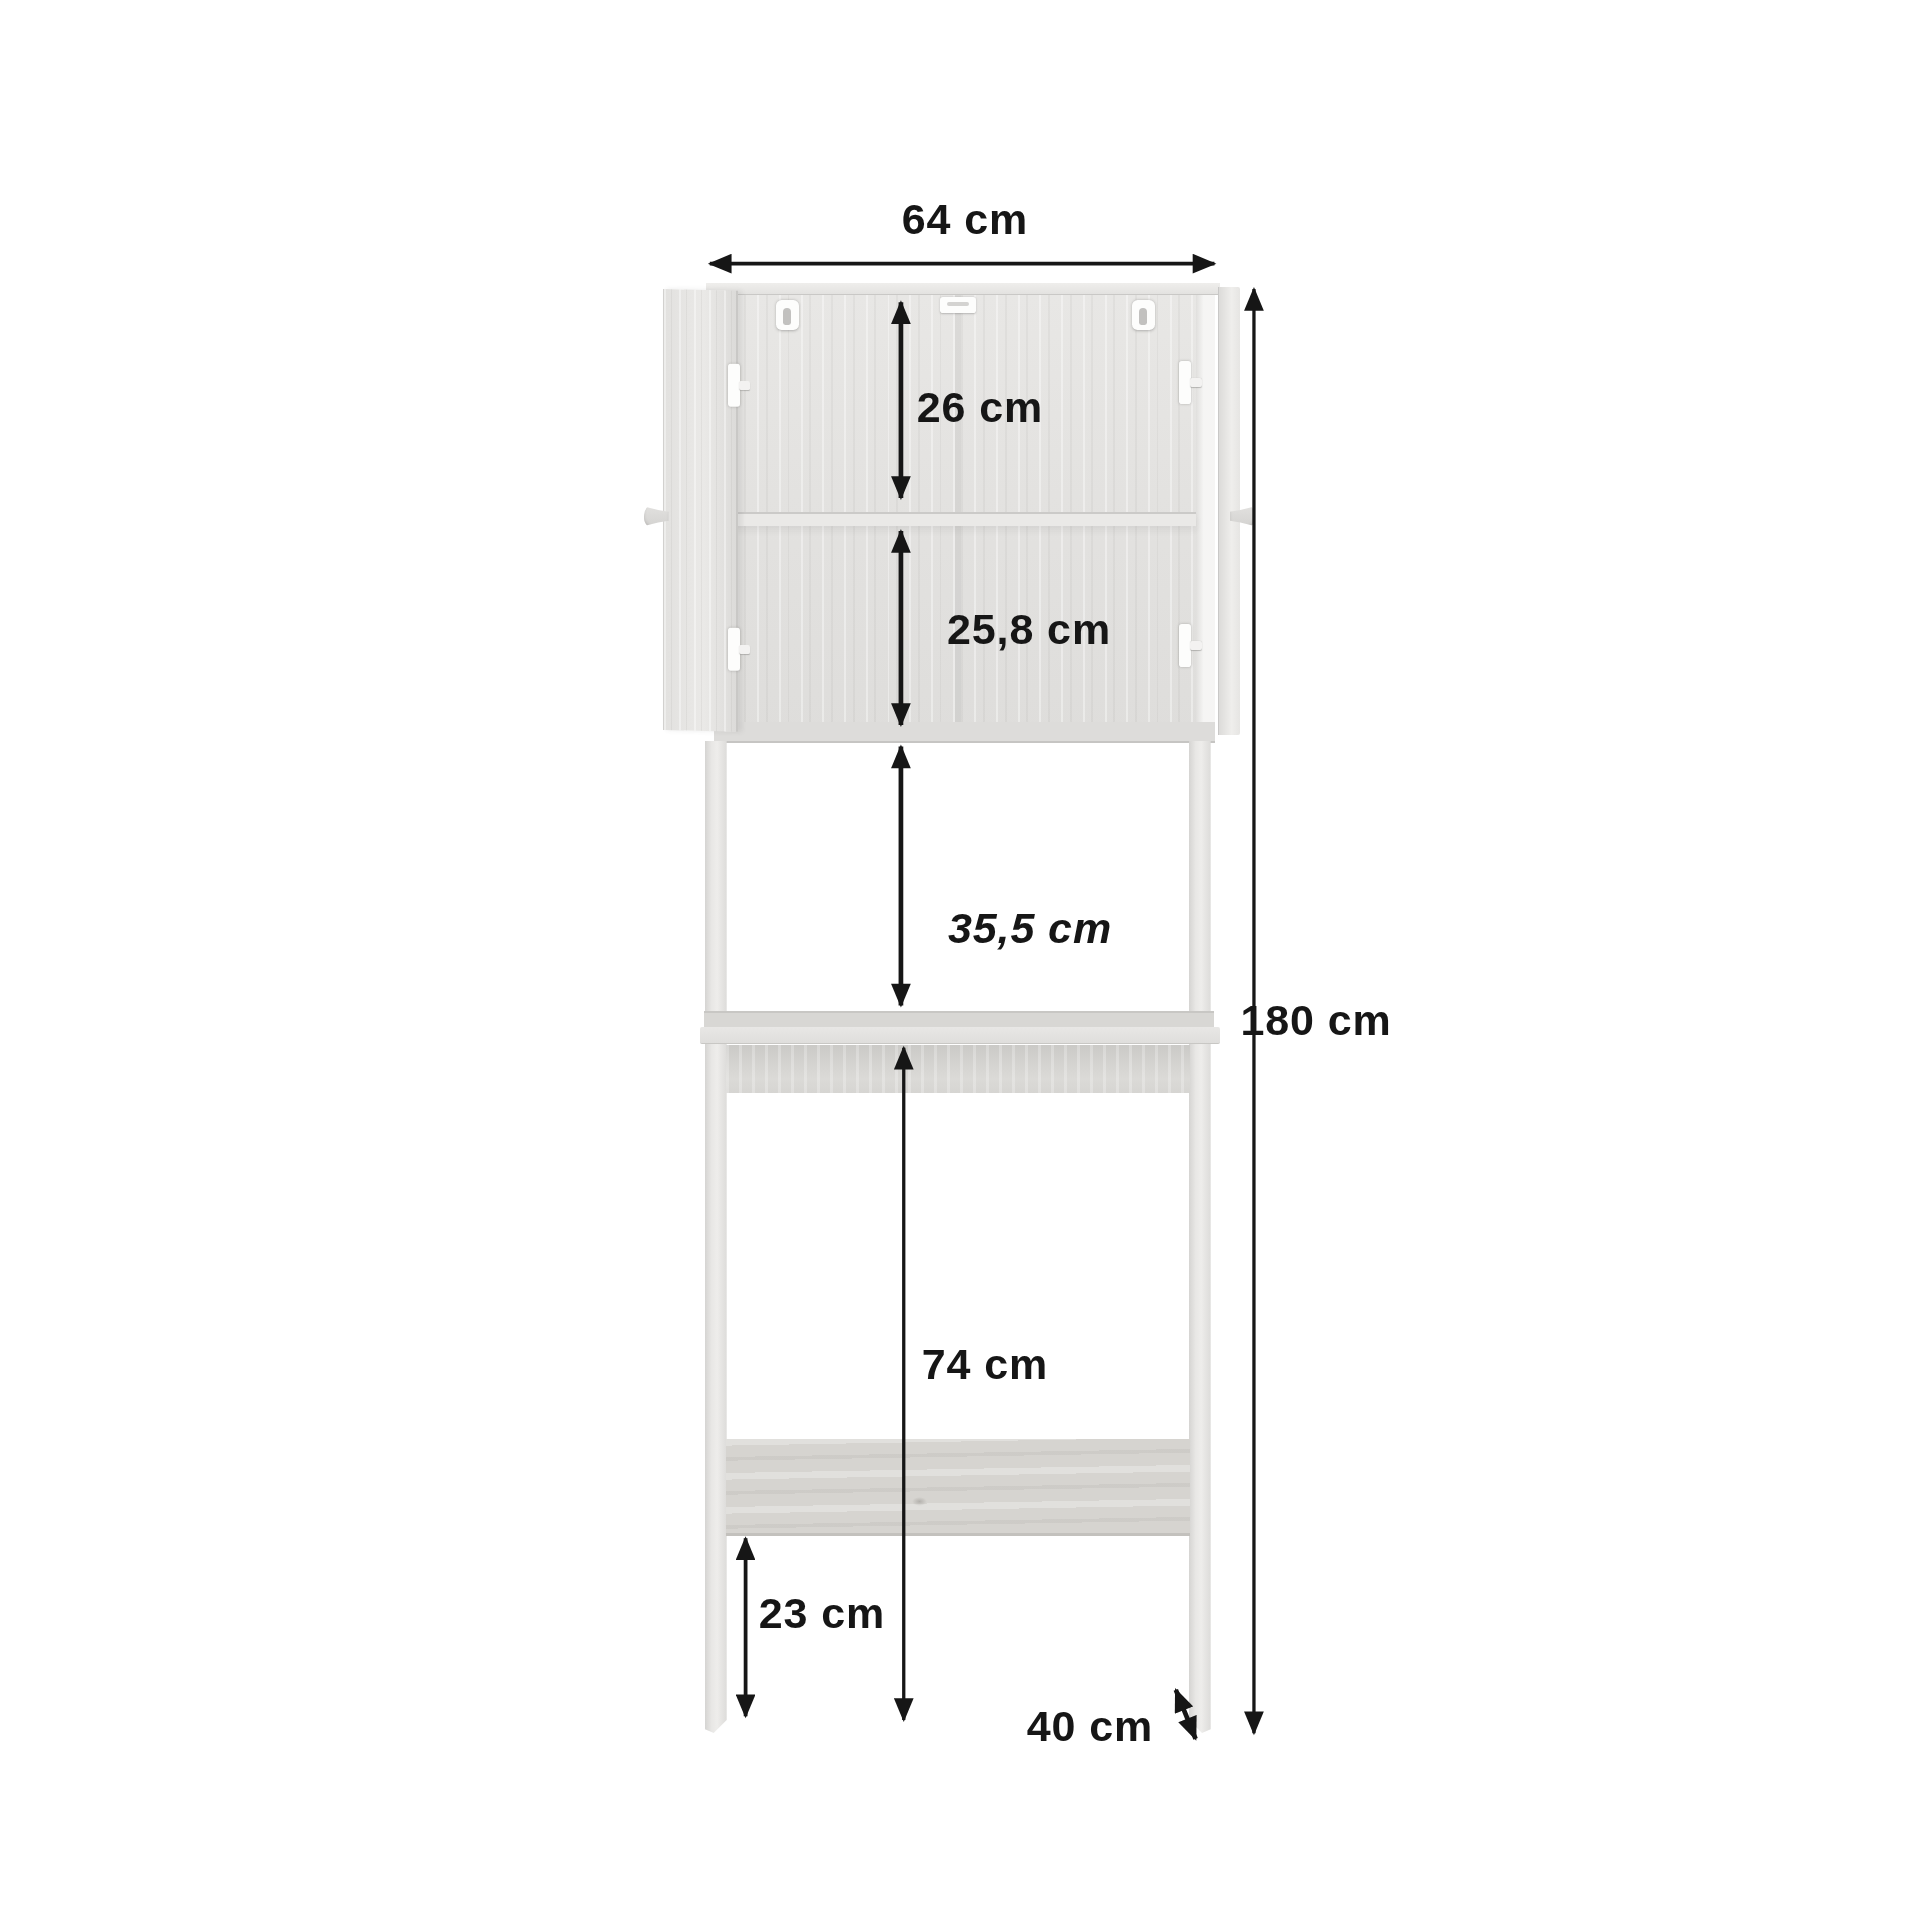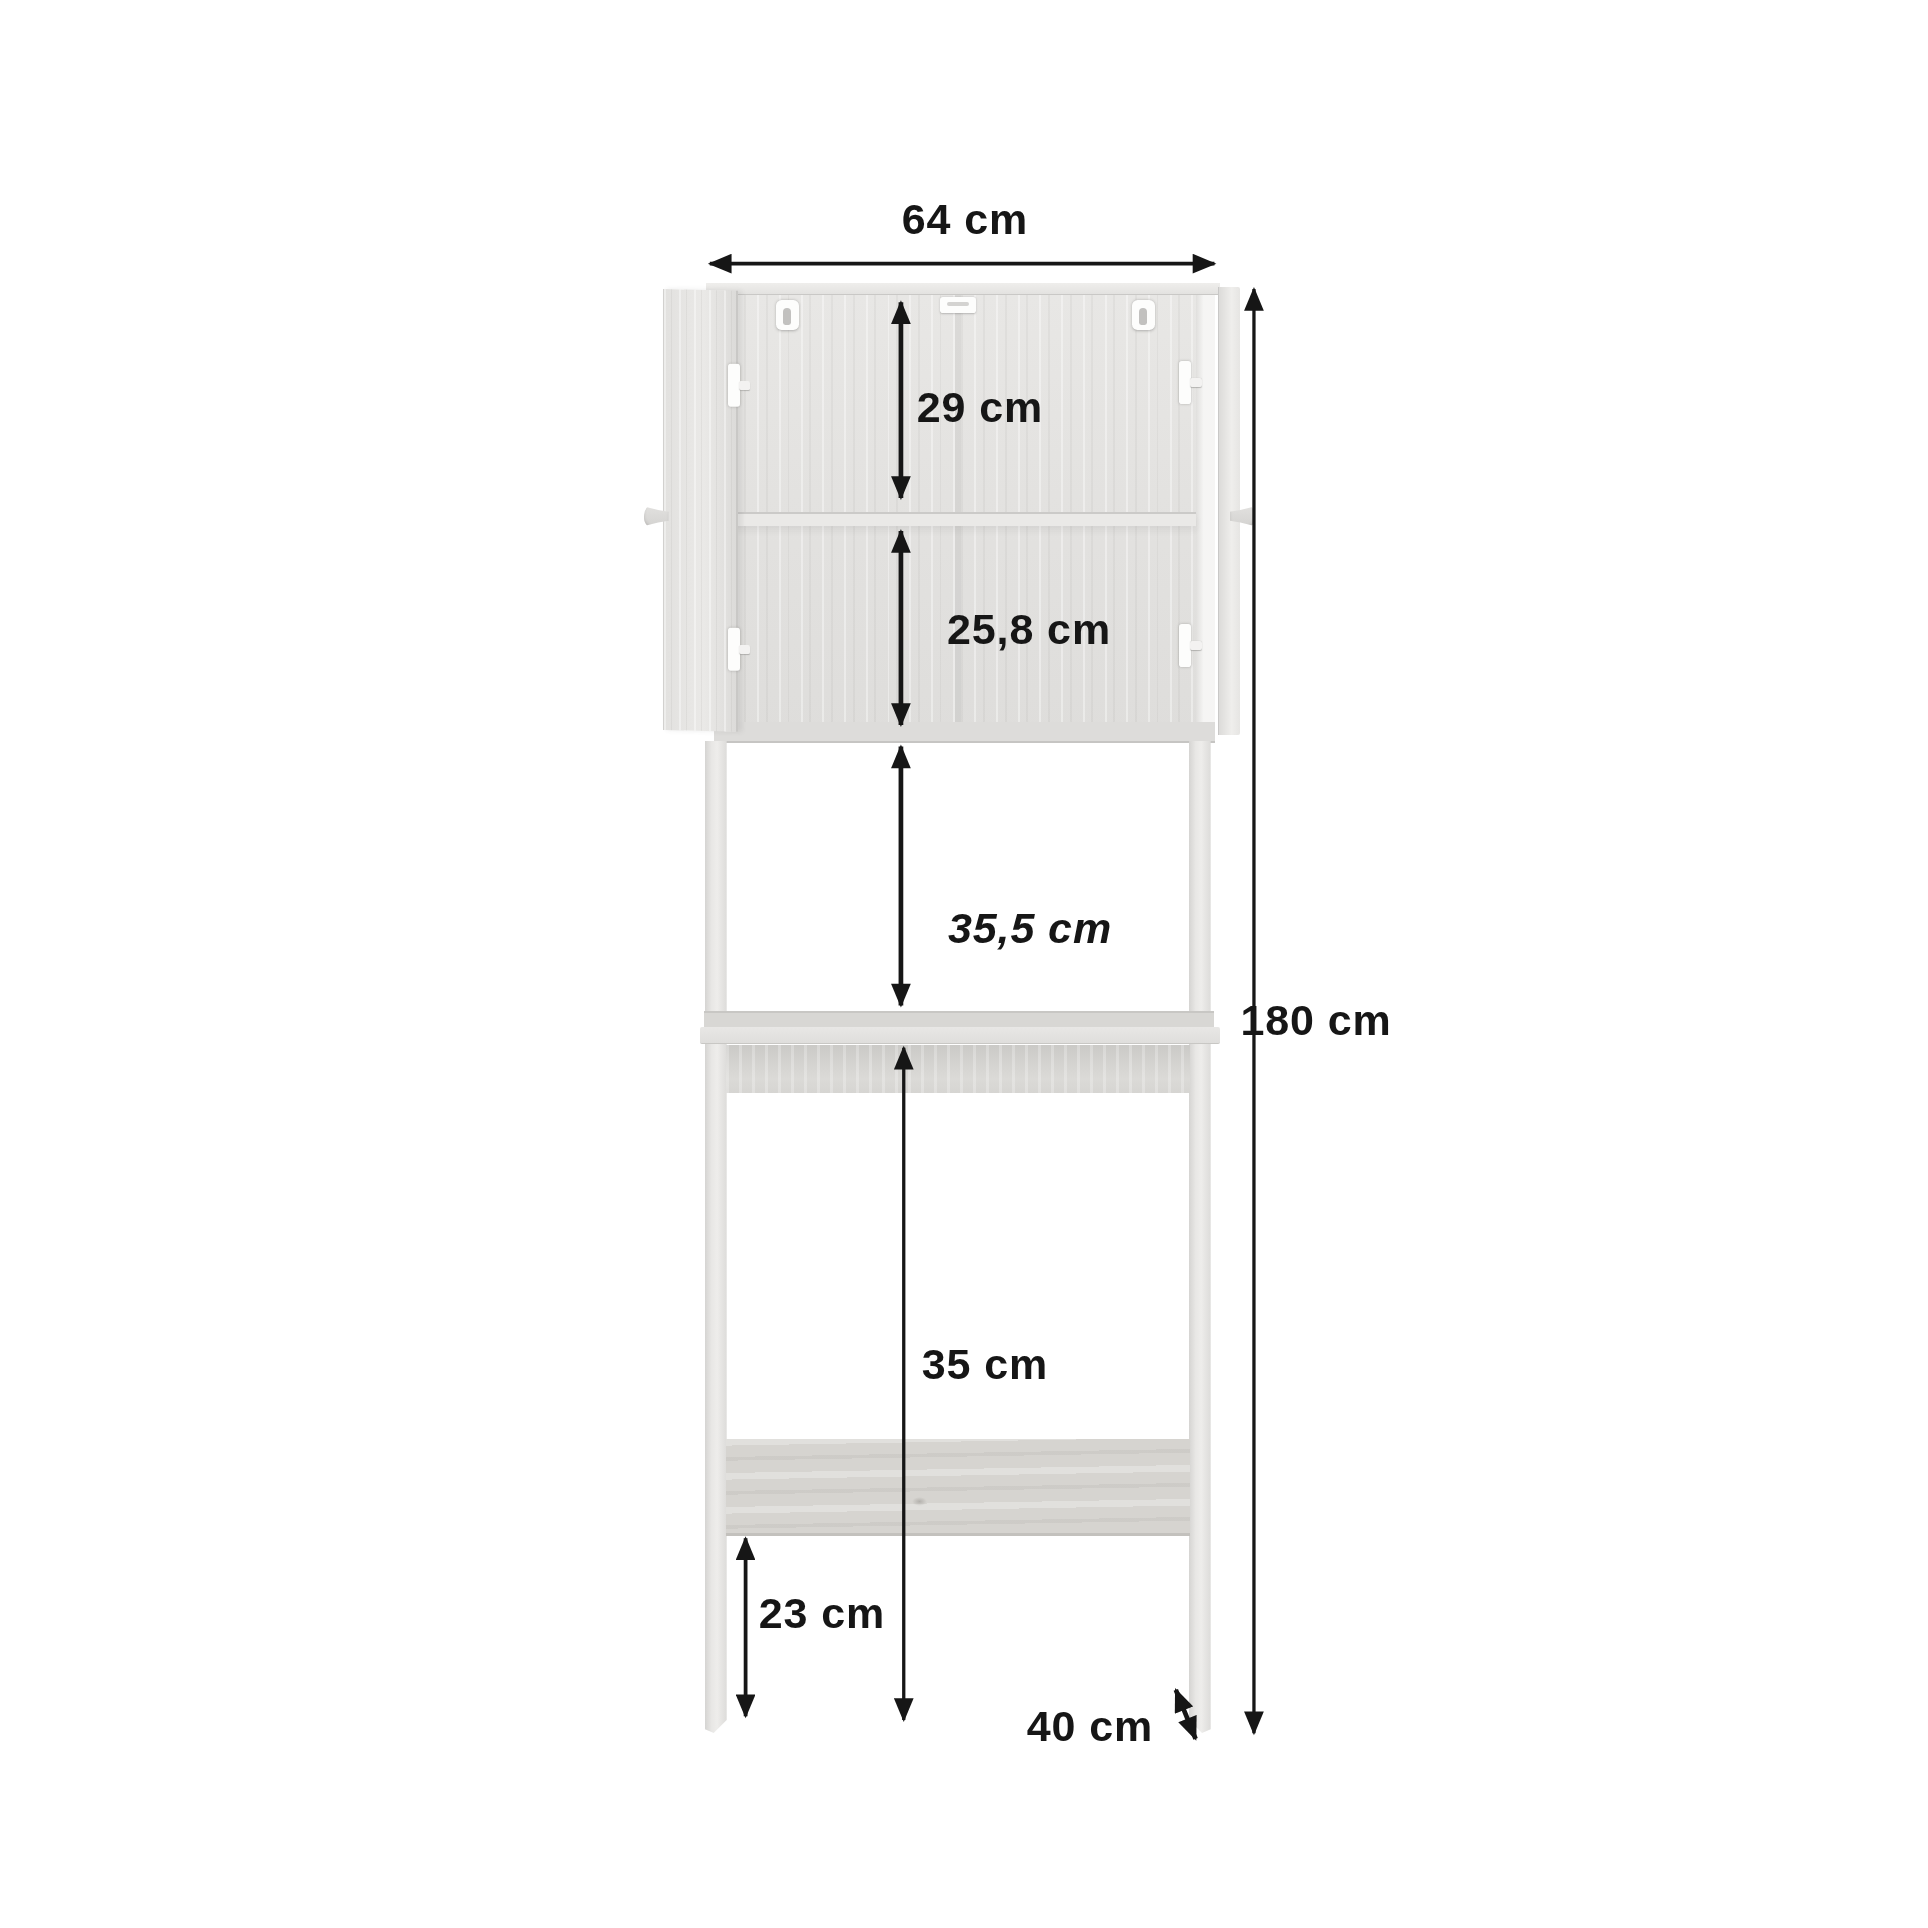--- a/index.html
+++ b/index.html
@@ -201,22 +201,22 @@
     <line x1="1332" y1="272" x2="1332" y2="1806" stroke="#161616" stroke-width="3.5" marker-start="url(#ahS)" marker-end="url(#ahE)"></line>
     <line x1="957" y1="286" x2="957" y2="494" stroke="#161616" stroke-width="5" marker-start="url(#ahS)" marker-end="url(#ahE)"></line>
     <line x1="957" y1="529" x2="957" y2="735" stroke="#161616" stroke-width="5" marker-start="url(#ahS)" marker-end="url(#ahE)"></line>
     <line x1="957" y1="758" x2="957" y2="1033" stroke="#161616" stroke-width="5" marker-start="url(#ahS)" marker-end="url(#ahE)"></line>
     <line x1="960" y1="1078" x2="960" y2="1792" stroke="#161616" stroke-width="3.5" marker-start="url(#ahS)" marker-end="url(#ahE)"></line>
     <line x1="792" y1="1599" x2="792" y2="1788" stroke="#161616" stroke-width="4" marker-start="url(#ahS)" marker-end="url(#ahE)"></line>
     <line x1="1249" y1="1760" x2="1270" y2="1812" stroke="#161616" stroke-width="5" marker-start="url(#ahS)" marker-end="url(#ahE)"></line>
   </svg>
 
   <span class="dim-label" style="left:965px;top:186px;">64 cm</span>
-  <span class="dim-label" style="left:980px;top:374px;">29 cm</span>
+  <span class="dim-label" style="left:980px;top:374px;">26 cm</span>
   <span class="dim-label" style="left:1029px;top:596px;">25,8 cm</span>
   <span class="dim-label" style="left:1030px;top:895px;font-style:italic;">35,5 cm</span>
-  <span class="dim-label" style="left:985px;top:1331px;">35 cm</span>
+  <span class="dim-label" style="left:985px;top:1331px;">74 cm</span>
   <span class="dim-label" style="left:822px;top:1580px;">23 cm</span>
   <span class="dim-label" style="left:1090px;top:1693px;">40 cm</span>
   <span class="dim-label" style="left:1316px;top:987px;">180 cm</span>
 
 </div>
 
 
 </body></html>

